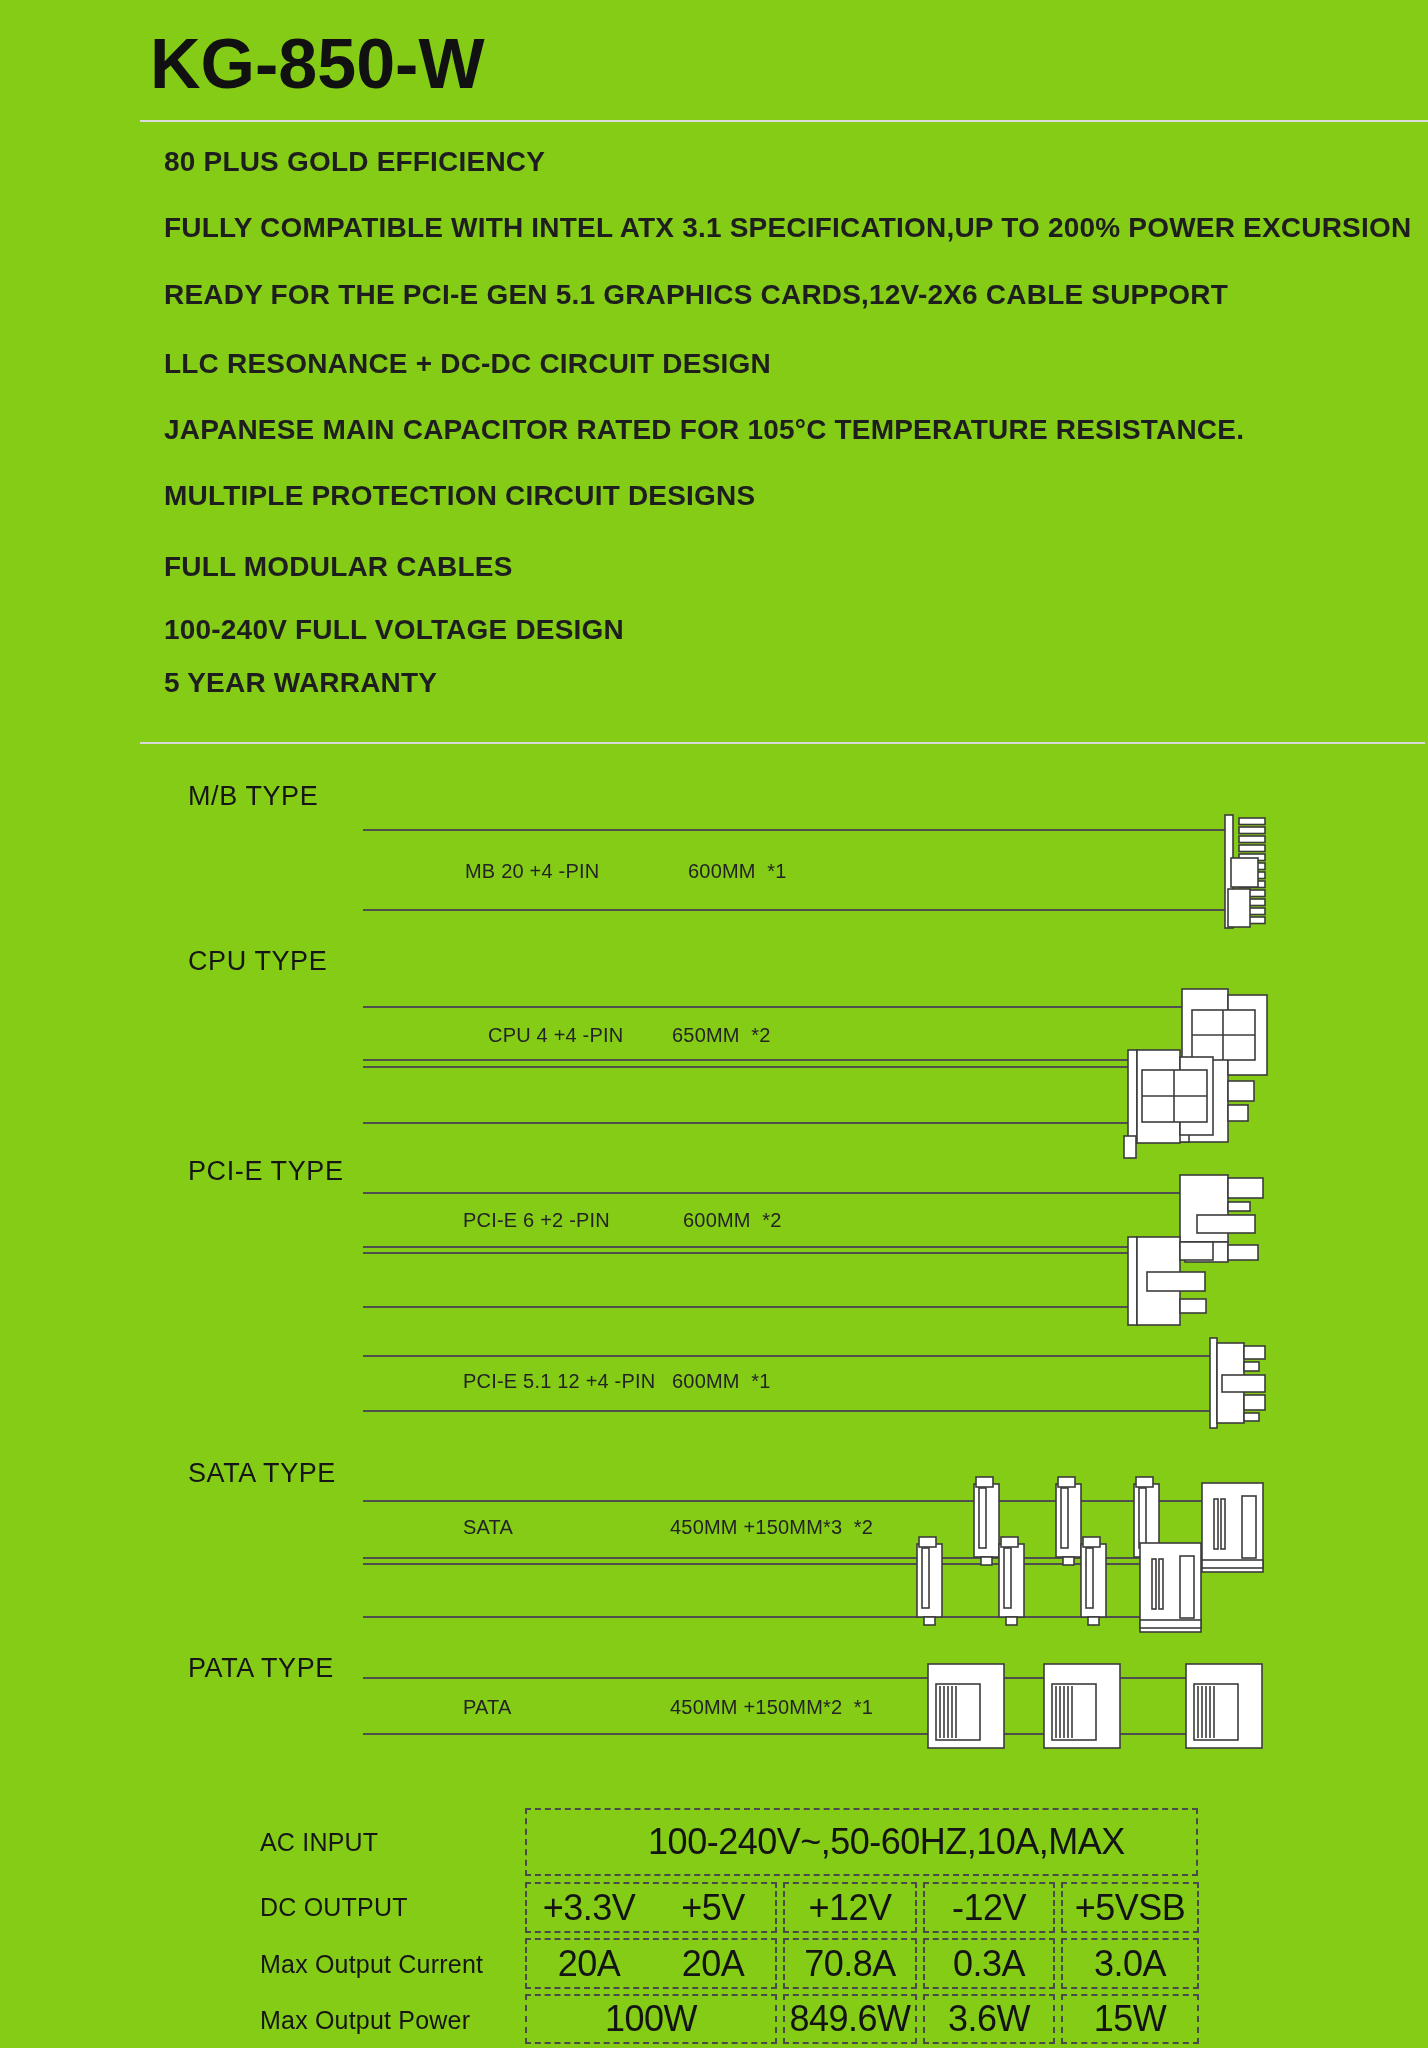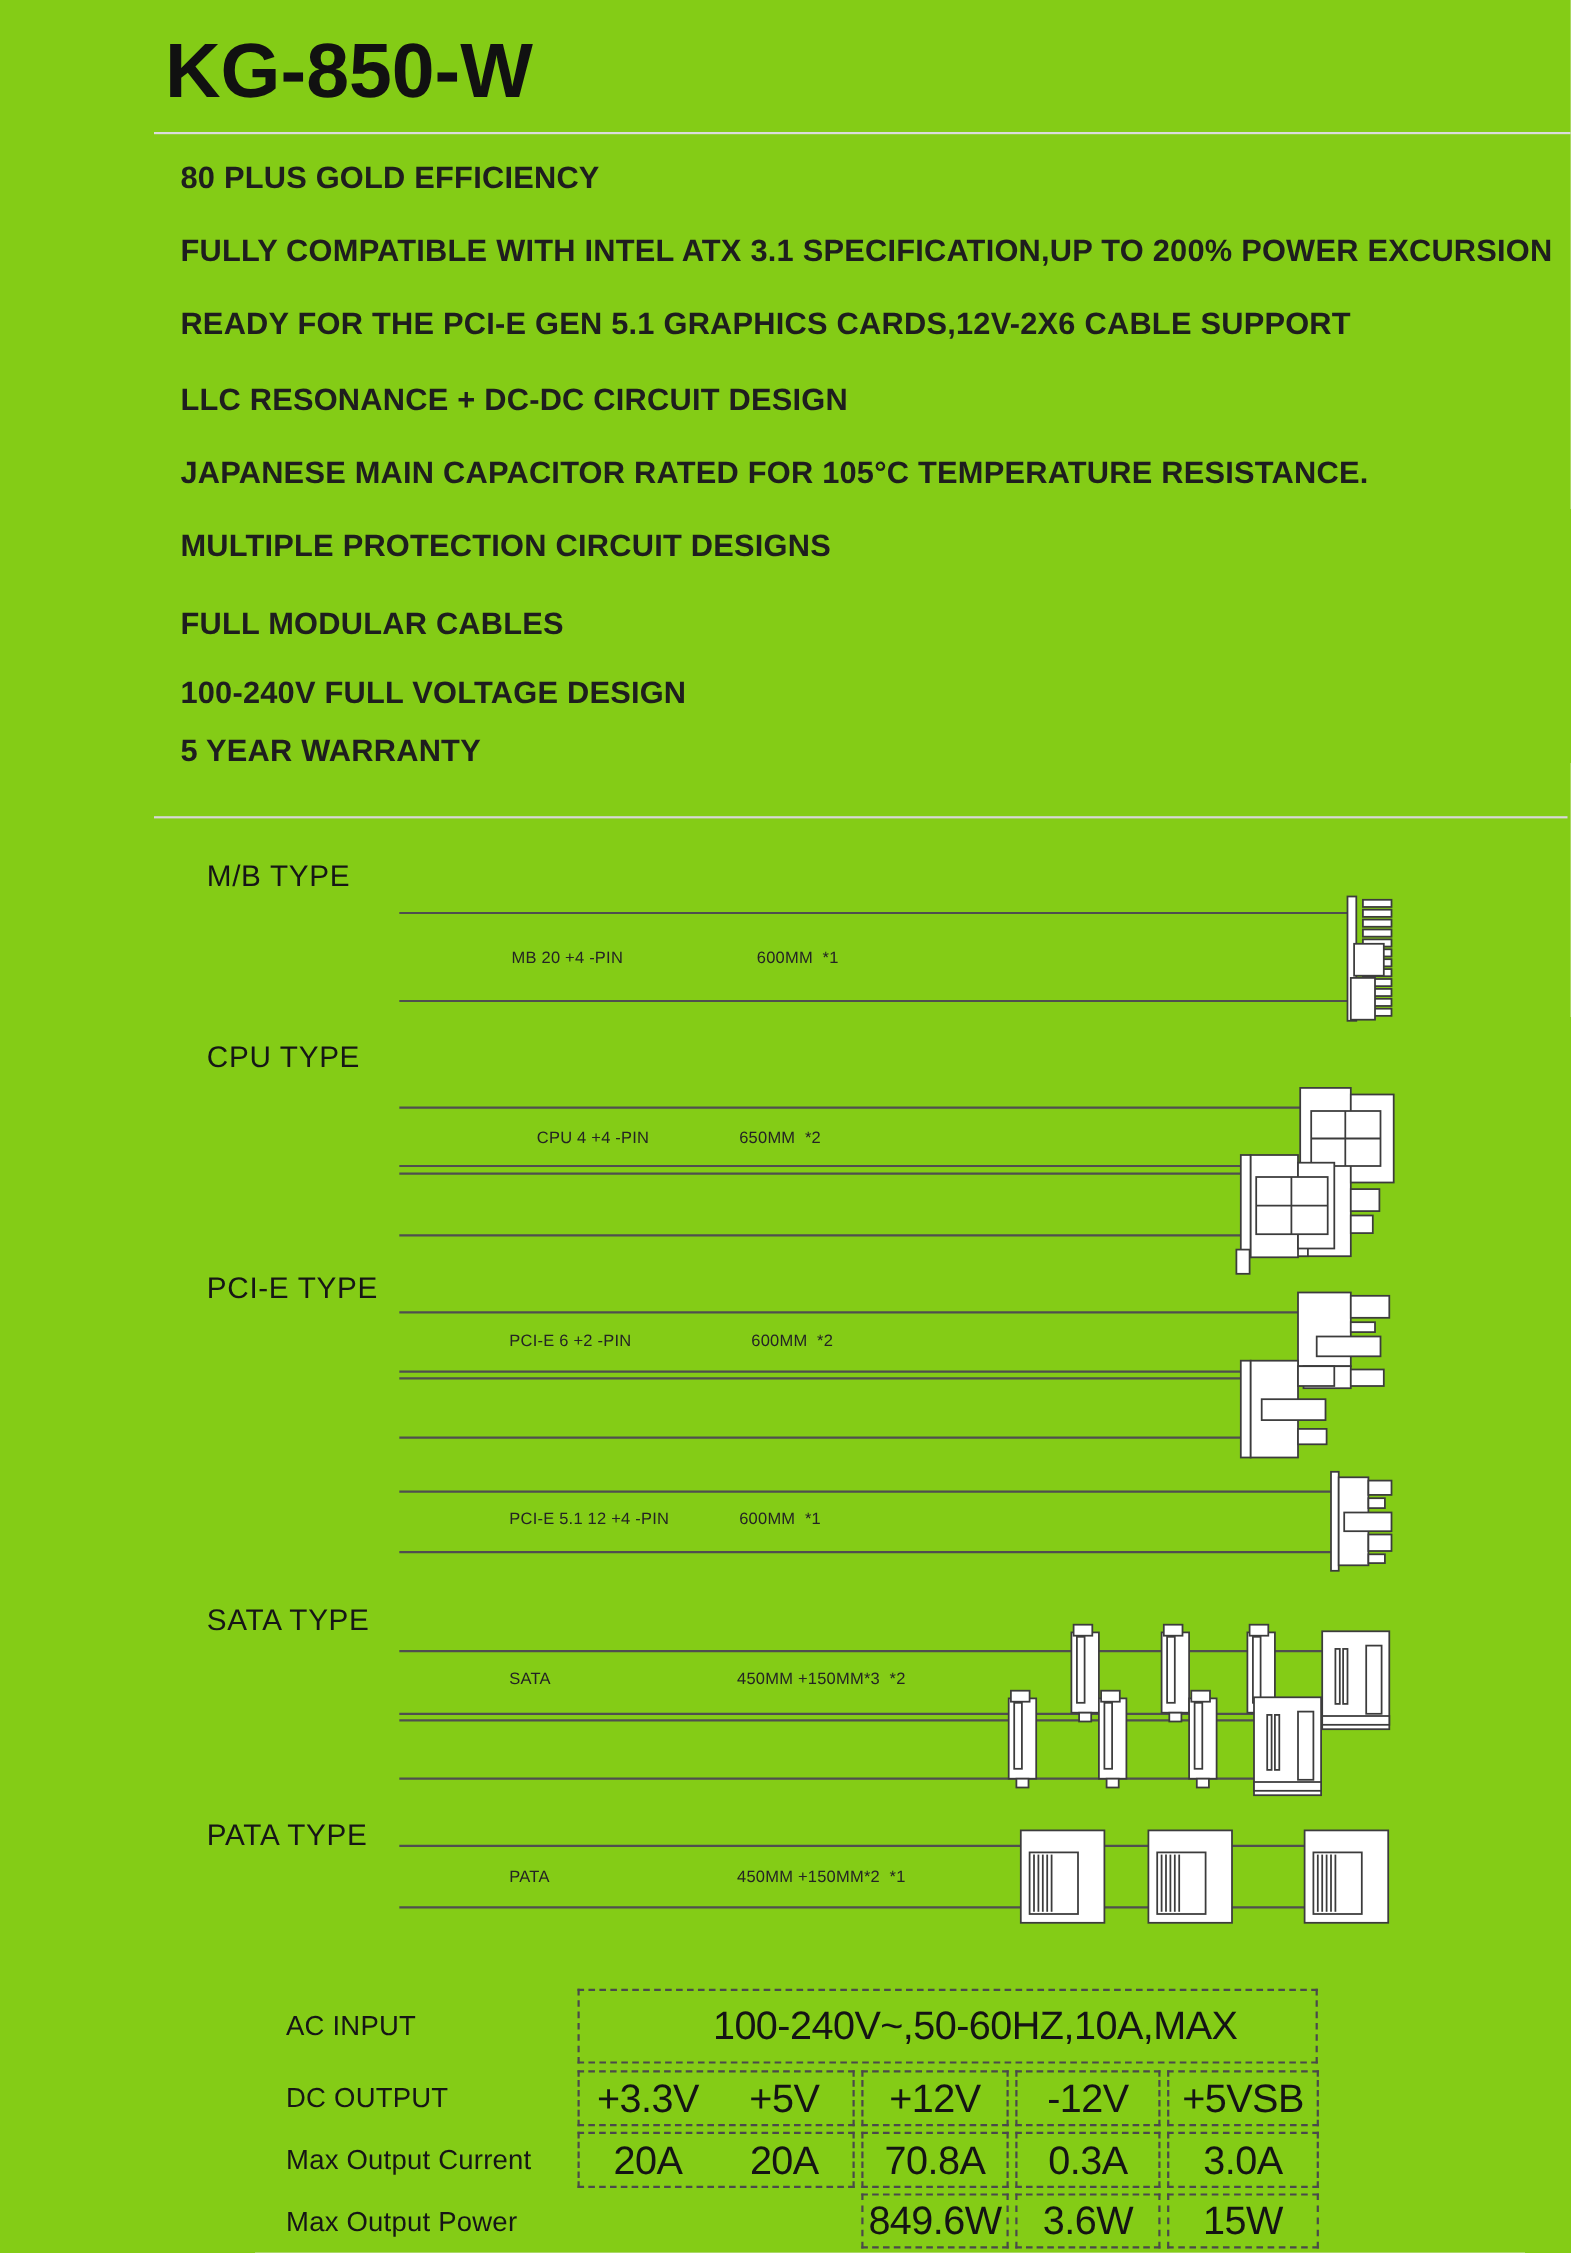--- a/index.html
+++ b/index.html
@@ -3,21 +3,21 @@
 <meta charset="utf-8">
 <style>
   html,body{margin:0;padding:0;background:#eee;}
   .page{position:relative;width:1428px;height:2048px;background:#84cc16;
         font-family:"Liberation Sans",sans-serif;color:#1b1b1b;overflow:hidden;margin:0 auto;}
   .abs{position:absolute;}
   .title{left:150px;top:24px;font-size:70px;font-weight:bold;letter-spacing:0px;color:#111;}
   .rule{height:2px;background:#dcdcdc;}
   .feat{left:164px;height:32px;line-height:32px;font-size:28px;letter-spacing:0.2px;color:#1e1e1e;white-space:pre;font-weight:bold;}
   .seclabel{left:188px;height:32px;line-height:32px;font-size:27px;letter-spacing:0.6px;color:#161616;}
-  .cname,.clen{height:26px;line-height:26px;font-size:15px;color:#242424;white-space:pre;letter-spacing:0.2px;}
+  .cname,.clen{height:26px;line-height:26px;font-size:20px;color:#242424;white-space:pre;letter-spacing:0.2px;}
   .diagram-svg{left:0;top:0;width:1428px;height:2048px;}
   .diagram-svg line{stroke:#4f4f4f;stroke-width:2;}
   .diagram-svg rect{fill:#ffffff;stroke:#3c3c3c;stroke-width:1.6;}
   .diagram-svg .iline{stroke:#3c3c3c;stroke-width:1.6;}
   .tbox{border:2px dashed #4a4a4a;box-sizing:border-box;display:flex;align-items:center;justify-content:center;
         font-size:36px;color:#141414;letter-spacing:-0.5px;white-space:nowrap;}
   .tbox.split > span{flex:1;text-align:center;}
   .tlabel{left:260px;height:28px;line-height:28px;font-size:25px;color:#161616;letter-spacing:0.2px;}
 </style>
 </head>
@@ -216,17 +216,18 @@
   <div class="abs tbox" style="left:1061px;top:1882px;width:138px;height:51px;">+5VSB</div>
 
   <div class="abs tbox split" style="left:525px;top:1938px;width:252px;height:51px;">
     <span>20A</span>
     <span>20A</span>
   </div>
   <div class="abs tbox" style="left:783px;top:1938px;width:134px;height:51px;">70.8A</div>
   <div class="abs tbox" style="left:923px;top:1938px;width:132px;height:51px;">0.3A</div>
   <div class="abs tbox" style="left:1061px;top:1938px;width:138px;height:51px;">3.0A</div>
 
+  <div class="abs tbox" style="left:525px;top:1994px;width:252px;height:50px;">100W</div>
   <div class="abs tbox" style="left:783px;top:1994px;width:134px;height:50px;">849.6W</div>
   <div class="abs tbox" style="left:923px;top:1994px;width:132px;height:50px;">3.6W</div>
   <div class="abs tbox" style="left:1061px;top:1994px;width:138px;height:50px;">15W</div>
 
 </div>
 
 </body></html>

